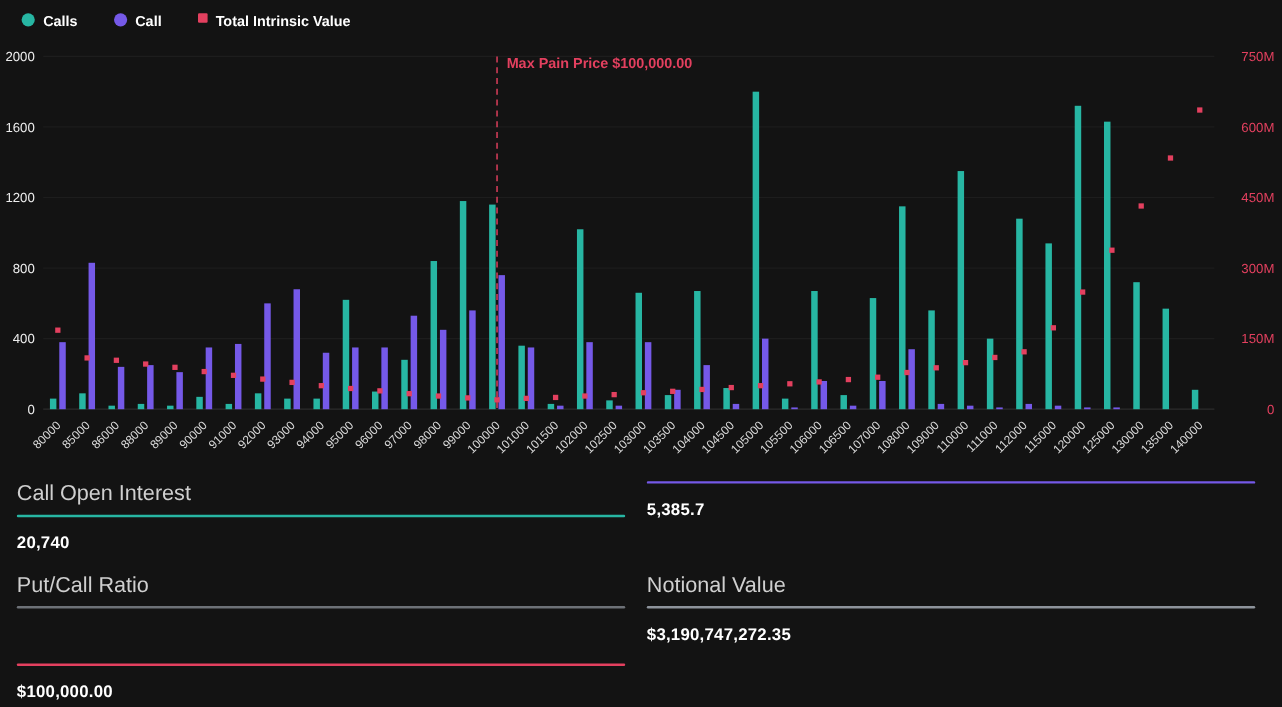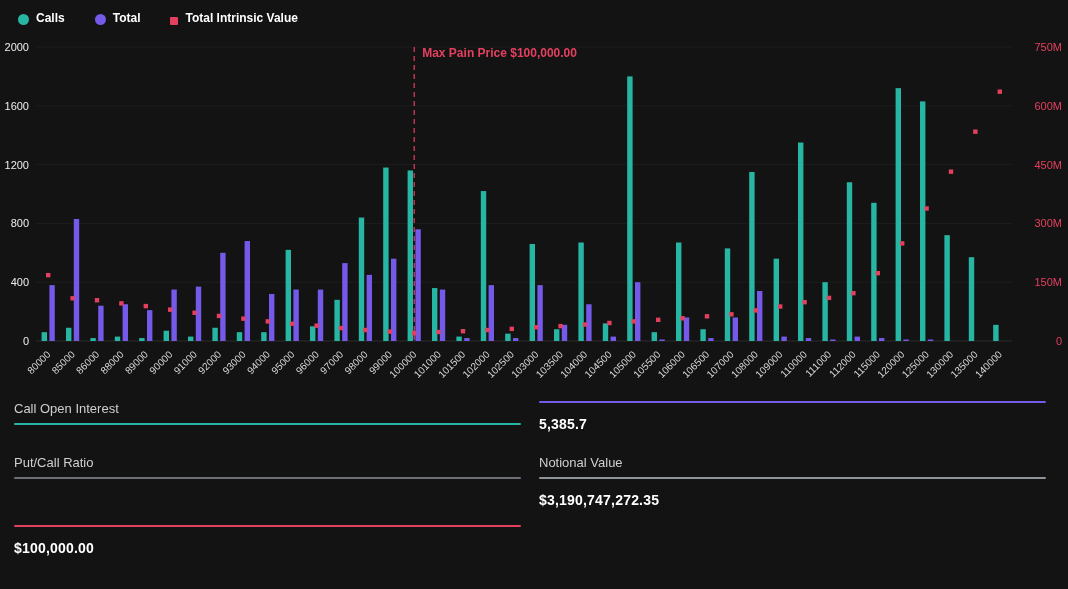--- a/index.html
+++ b/index.html
@@ -2,46 +2,46 @@
 <html><head>
 <meta charset="utf-8">
 <style>
   html,body{margin:0;padding:0;}
   body{
     width:1068px;height:589px;overflow:hidden;
     background:#131313;
     font-family:"Liberation Sans", sans-serif;
   }
   .legend{display:flex;align-items:center;gap:30px;padding:9px 0 2px 18px;height:18px;}
-  .legend-item{display:flex;align-items:flex-end;gap:7px;color:#ffffff;font-size:12px;font-weight:700;cursor:pointer;}
+  .legend-item{display:flex;align-items:flex-start;gap:7px;color:#ffffff;font-size:12px;font-weight:700;cursor:pointer;}
   .mark{display:inline-block;}
   .dot{width:11px;height:11px;border-radius:50%;}
   .sq{width:8px;height:8px;border-radius:1px;}
   #chart-svg{display:block;}
   .stats{
     display:grid;grid-template-columns:1fr 1fr;
     column-gap:18px;row-gap:17px;
     padding:10px 22px 0 14px;
   }
-  .stat-label{color:#cfcfcf;font-size:13px;margin-bottom:7px;}
+  .stat-label{color:#cfcfcf;font-size:18px;margin-bottom:7px;}
   .stat-line{height:2px;margin-bottom:13px;border-radius:1px;}
   .stat-value{color:#ffffff;font-size:14px;font-weight:700;letter-spacing:.2px;}
 </style>
 </head>
 <body>
 
 <div>
   <div class="legend" id="legend">
       <div class="legend-item">
         <span class="mark dot" style="background: rgb(39, 182, 163);"></span>
         <span>Calls</span>
       </div>
       <div class="legend-item">
         <span class="mark dot" style="background: rgb(117, 89, 232);"></span>
-        <span>Total</span>
+        <span>Call</span>
       </div>
       <div class="legend-item">
         <span class="mark sq" style="background: rgb(227, 64, 95);"></span>
         <span>Total Intrinsic Value</span>
       </div>
     </div>
   <svg id="chart-svg" width="1068" height="362" viewBox="0 0 1068 362">
       <line x1="36" y1="312" x2="1012" y2="312" stroke="#2c2c2c" stroke-width="1"></line>
       <text x="29" y="316" text-anchor="end" fill="#ededed" font-size="11">0</text>
       <line x1="36" y1="253.2" x2="1012" y2="253.2" stroke="#1d1d1d" stroke-width="1"></line>
@@ -217,20 +217,21 @@
       <rect x="993.1999999999999" y="295.83" width="5.4" height="16.17" fill="#27b6a3"></rect>
       <rect x="997.5999999999999" y="60.488000000000014" width="4.4" height="4.4" fill="#e3405f"></rect>
       <text x="1002.8" y="326" text-anchor="end" fill="#d9d9d9" font-size="10" transform="rotate(-45 1002.8 326)">140000</text>
       <line x1="414.2" y1="18" x2="414.2" y2="312" stroke="#e3405f" stroke-width="1.2" stroke-dasharray="5 4"></line>
       <text x="422.2" y="28" fill="#e3405f" font-size="12" font-weight="bold">Max Pain Price $100,000.00</text>
     </svg>
   <div class="stats" id="stats">
       <div class="stat">
         <div class="stat-label">Call Open Interest</div>
         <div class="stat-line" style="background: rgb(39, 182, 163);"></div>
+        <div class="stat-value">20,740</div>
       </div>
       <div class="stat">
         <div class="stat-line" style="background: rgb(117, 89, 232);"></div>
         <div class="stat-value">5,385.7</div>
       </div>
       <div class="stat">
         <div class="stat-label">Put/Call Ratio</div>
         <div class="stat-line" style="background: rgb(109, 113, 119);"></div>
       </div>
       <div class="stat">

